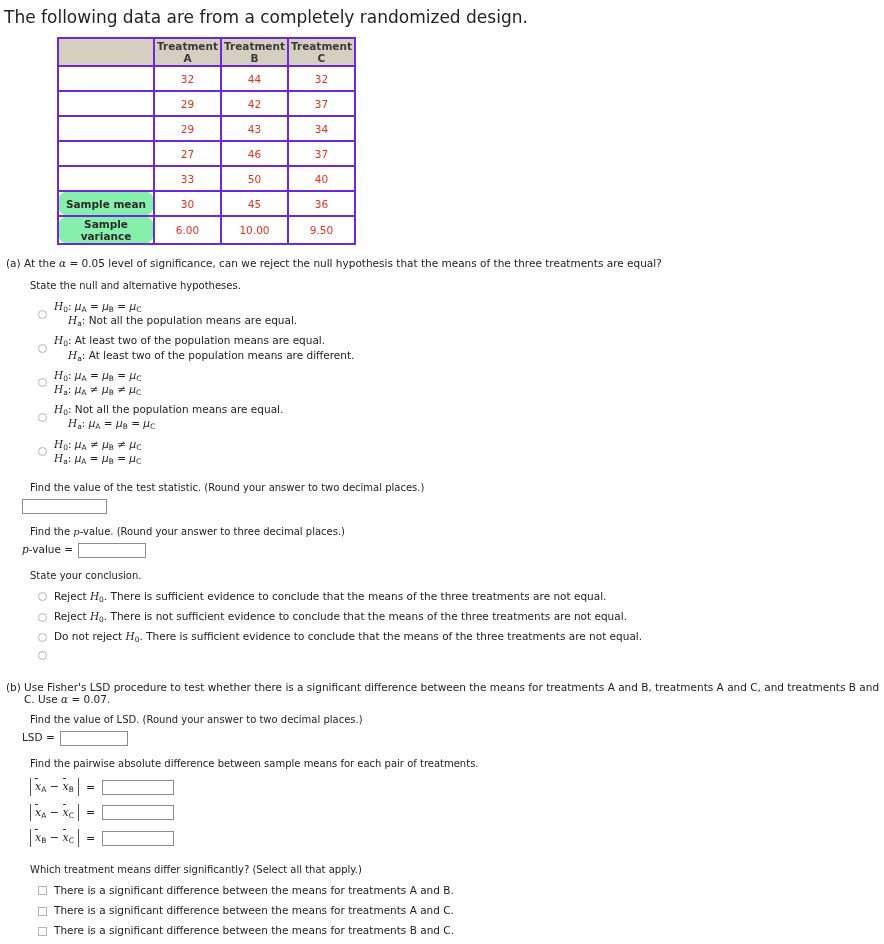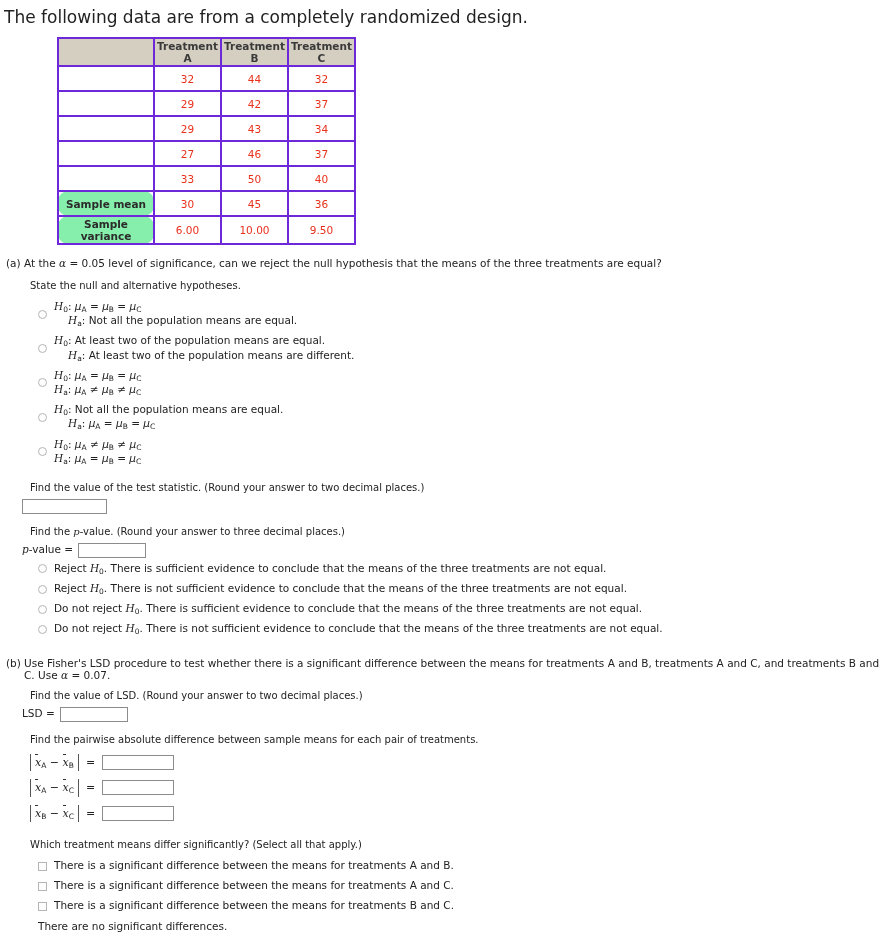--- a/index.html
+++ b/index.html
@@ -278,36 +278,36 @@
     <div class="fieldrow">
       <span class="ibox w85"></span>
     </div>
 
     <div class="stmt" style="margin-top:12px"><span>Find the </span><span class="mi">p</span><span>-value. (Round your answer to three decimal places.)</span></div>
     <div class="fieldrow">
       <span class="lead"><span class="mi">p</span><span>-value =</span></span>
       <span class="ibox w68"></span>
     </div>
 
+    <div class="stmt" style="margin-top:12px">State your conclusion.</div>
 
     <div class="opt">
       <span class="radio"></span>
       <span class="opt-body"><span>Reject </span><span class="mi">H</span><sub>0</sub><span>. There is sufficient evidence to conclude that the means of the three treatments are not equal.</span></span>
     </div>
     <div class="opt">
       <span class="radio"></span>
       <span class="opt-body"><span>Reject </span><span class="mi">H</span><sub>0</sub><span>. There is not sufficient evidence to conclude that the means of the three treatments are not equal.</span></span>
     </div>
     <div class="opt">
       <span class="radio"></span>
       <span class="opt-body"><span>Do not reject </span><span class="mi">H</span><sub>0</sub><span>. There is sufficient evidence to conclude that the means of the three treatments are not equal.</span></span>
     </div>
     <div class="opt">
       <span class="radio"></span>
-      <span class="opt-body"><span>Do not reject </span><span class="mi">H</span><sub>0</sub><span>. There is not sufficient evidence to conclude that the means of the three treatments are not equal.</span></span>
     </div>
   </div>
 
   <div class="qblock" style="margin-top:18px">
     <div class="qline">
       <div class="qlabel">(b)</div>
       <div class="qtext"><span>Use Fisher's LSD procedure to test whether there is a significant difference between the means for treatments A and B, treatments A and C, and treatments B and C. Use </span><span class="mi">α</span><span> = 0.07.</span></div>
     </div>
 
     <div class="stmt" style="margin-top:9px">Find the value of LSD. (Round your answer to two decimal places.)</div>

